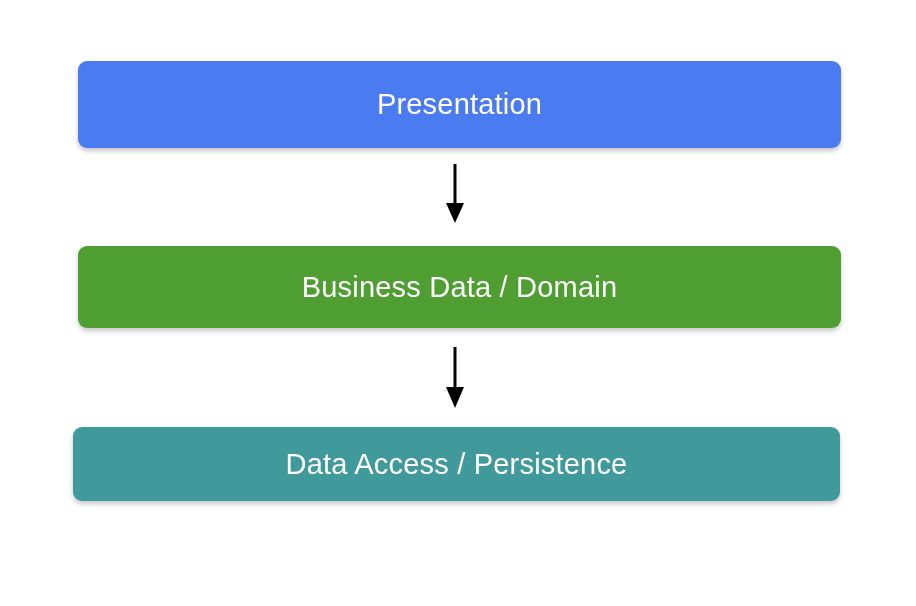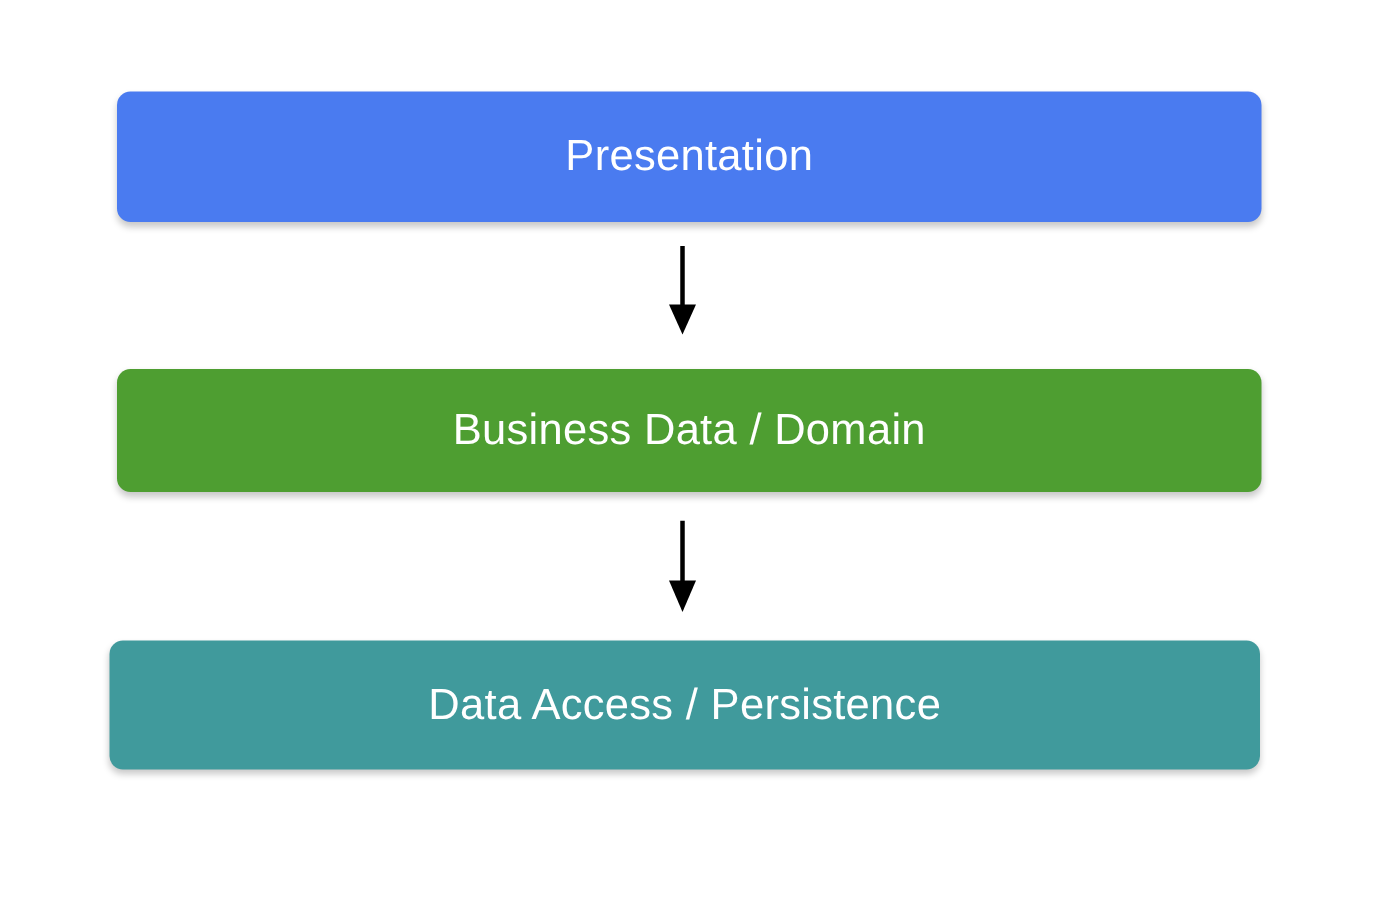--- a/index.html
+++ b/index.html
@@ -64,17 +64,17 @@
     <span class="layer-label">Business Data / Domain</span>
   </div>
 
   <div class="flow-arrow" id="arrow-2" style="left: 443px; top: 347px; width: 24px; height: 62px;">
     <svg width="24" height="62" viewBox="0 0 24 62" xmlns="http://www.w3.org/2000/svg">
       <line x1="12" y1="0" x2="12" y2="42" stroke="#000000" stroke-width="3"></line>
       <polygon points="12,61 3,40 21,40" fill="#000000"></polygon>
     </svg>
   </div>
 
-  <div class="layer-box" id="box-data-access" style="left: 73px; top: 427px; width: 767px; height: 86px; background: rgb(64, 154, 156);">
+  <div class="layer-box" id="box-data-access" style="left: 73px; top: 427px; width: 767px; height: 74px; background: rgb(64, 154, 156);">
     <span class="layer-label">Data Access / Persistence</span>
   </div>
 
 </div>
 
 </body></html>

